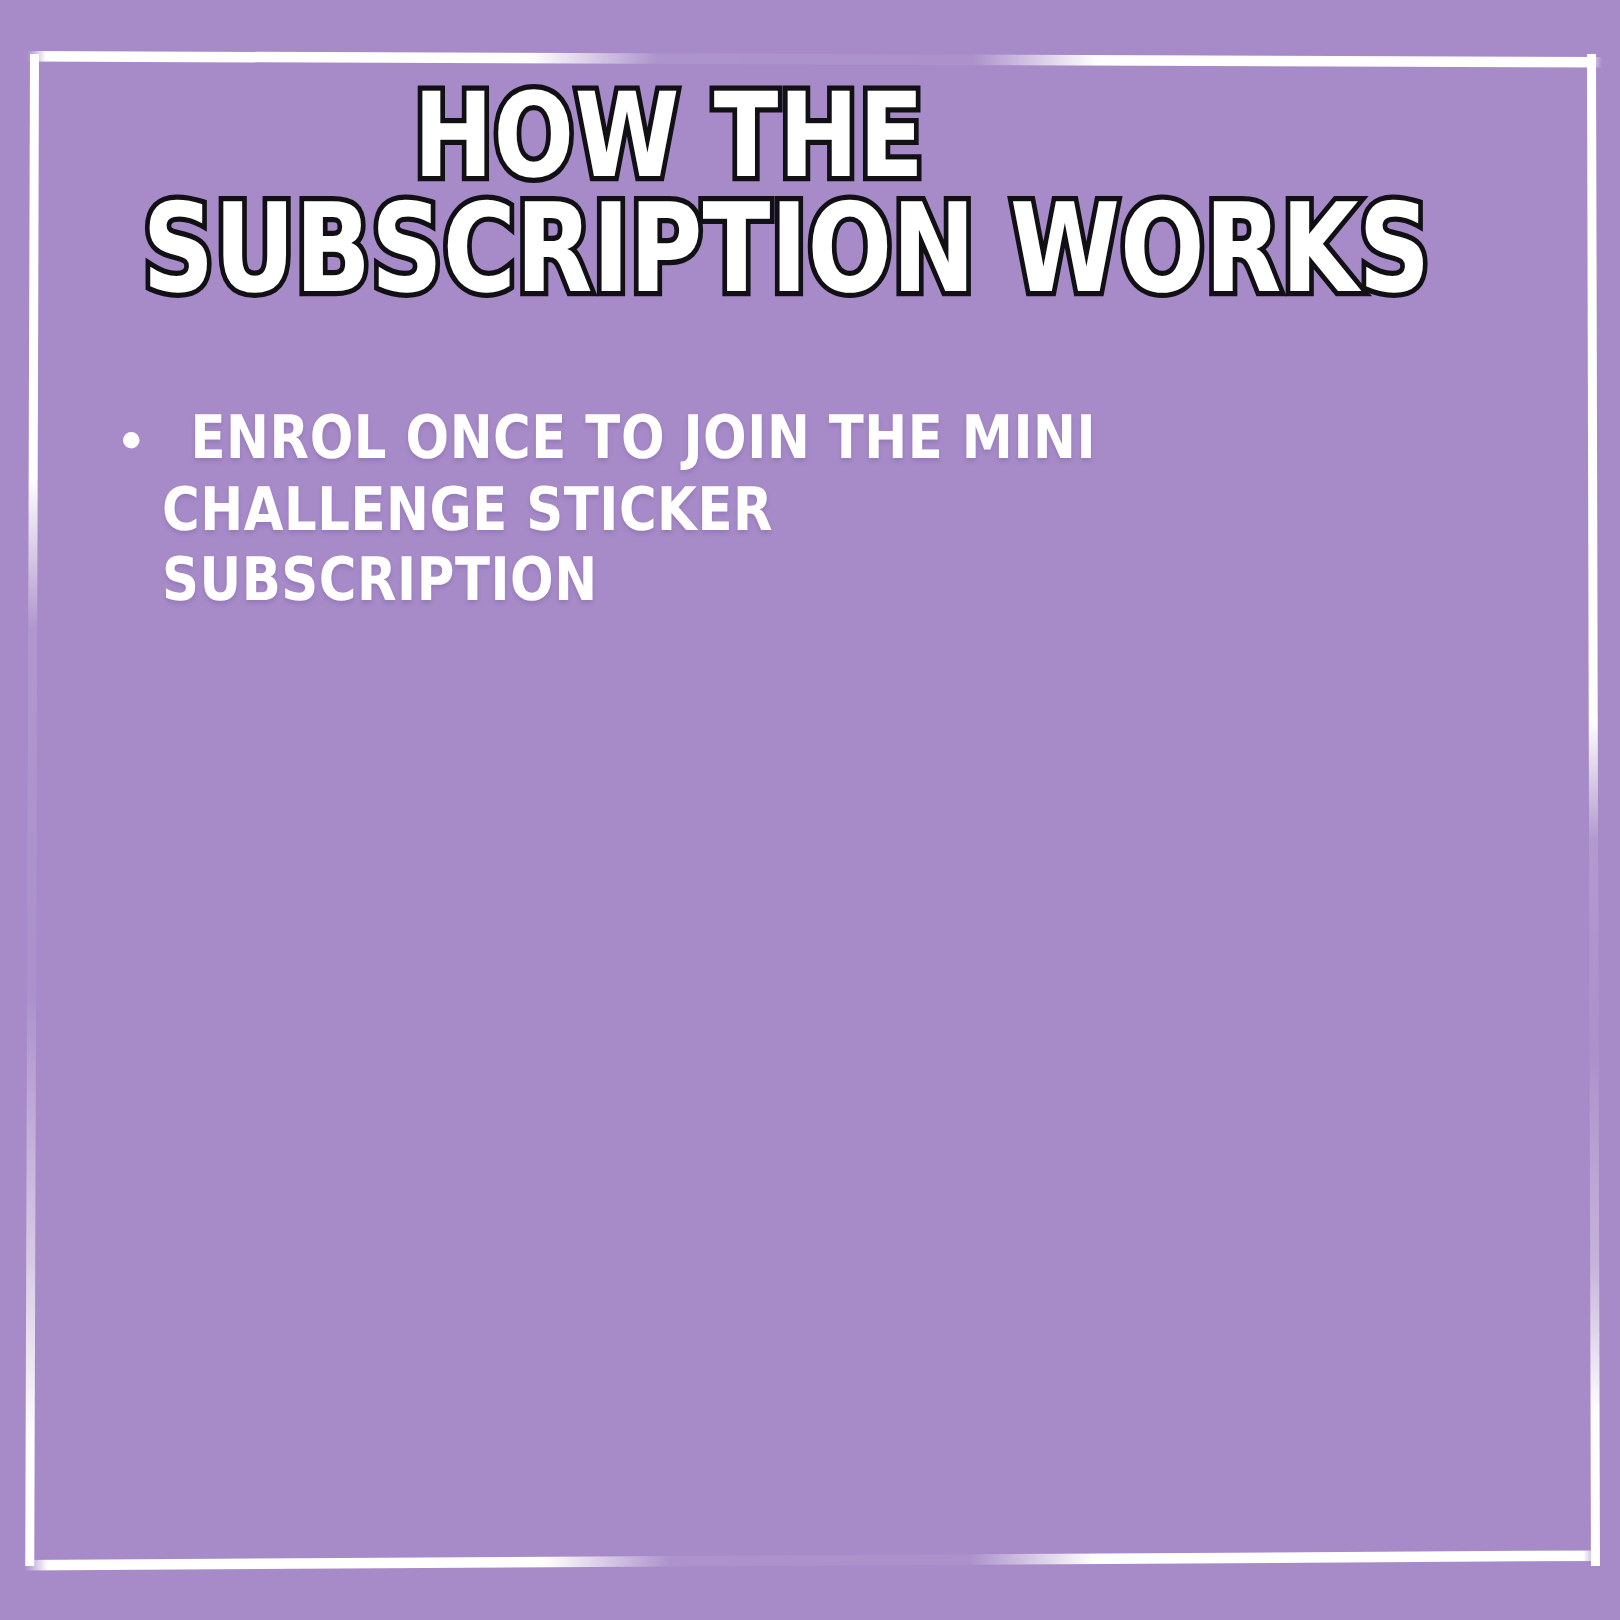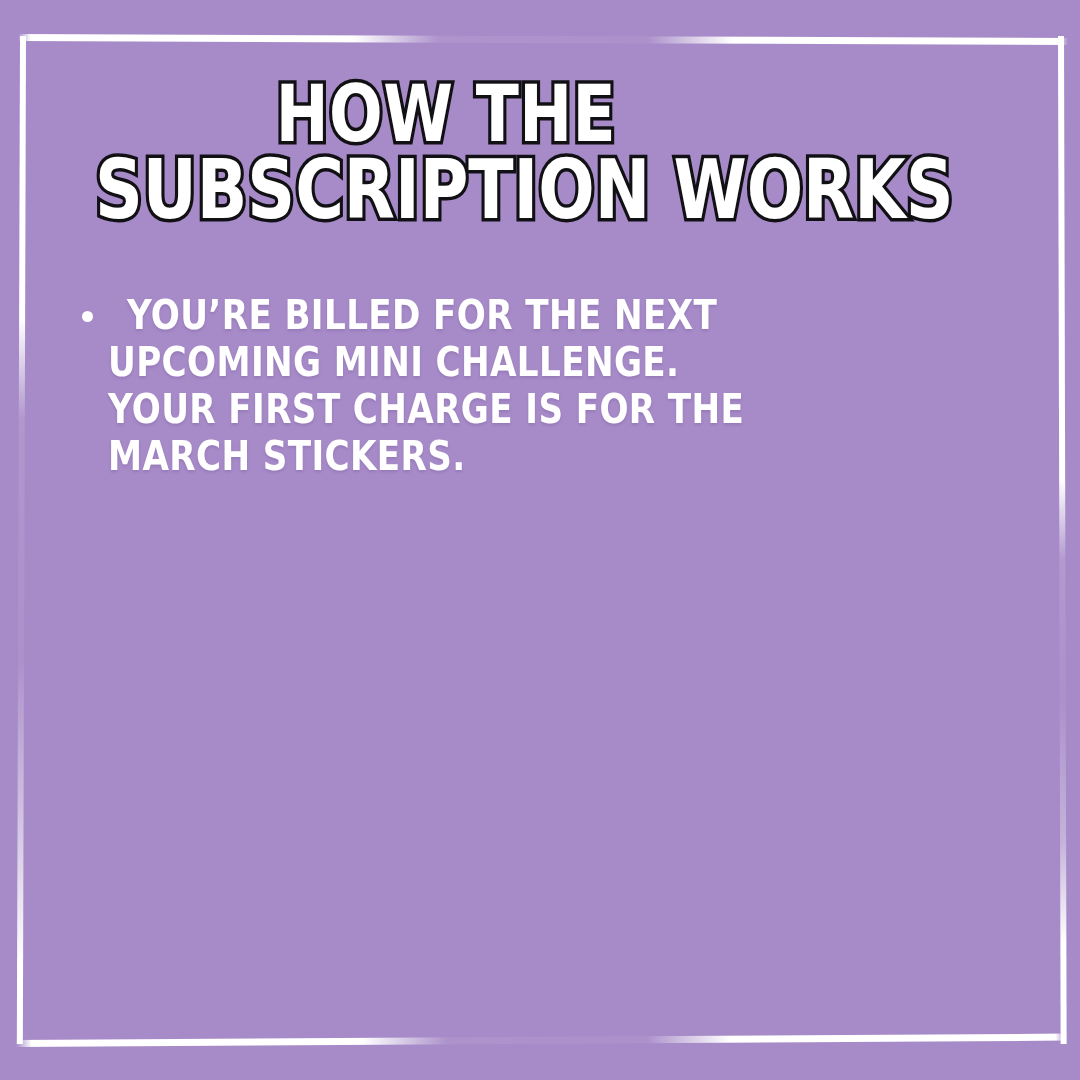--- a/index.html
+++ b/index.html
@@ -96,21 +96,21 @@
   }
 
   
   .content {
     position: absolute;
     left: 0;
     top: 0;
     width: 892px;
     height: 1080px;
     box-sizing: border-box;
-    padding: 78px 56px 40px 56px;
+    padding: 55px 56px 40px 56px;
   }
 
   
   .headline {
     text-align: center;
     margin: 0;
     padding: 0;
     font-family: "DejaVu Sans Condensed", "Liberation Sans Narrow", "Liberation Sans", sans-serif;
     font-weight: 900;
     font-size: 82px;
@@ -185,24 +185,24 @@
 
   <div class="content">
 
     <h1 class="headline" style="color: rgb(255, 255, 255); -webkit-text-stroke: 7px rgb(17, 16, 20);">
       <span class="hl-line hl-line-1">HOW THE</span>
       <span class="hl-line hl-line-2">SUBSCRIPTION WORKS</span>
     </h1>
 
     <ul class="bullets">
 
-
-      <li class="bullet-item tall">
+      <li class="bullet-item">
         <span class="bullet-dot"></span>
-        <span class="bullet-text"> YOU’RE BILLED FOR THE NEXT UPCOMING MINI CHALLENGE. YOUR FIRST CHARGE IS FOR THE MARCH STICKERS.</span>
+        <span class="bullet-text">ENROL ONCE TO JOIN THE MINI CHALLENGE STICKER SUBSCRIPTION</span>
       </li>
+
 
 
 
     </ul>
 
   </div>
 </div>
 
 </body></html>

